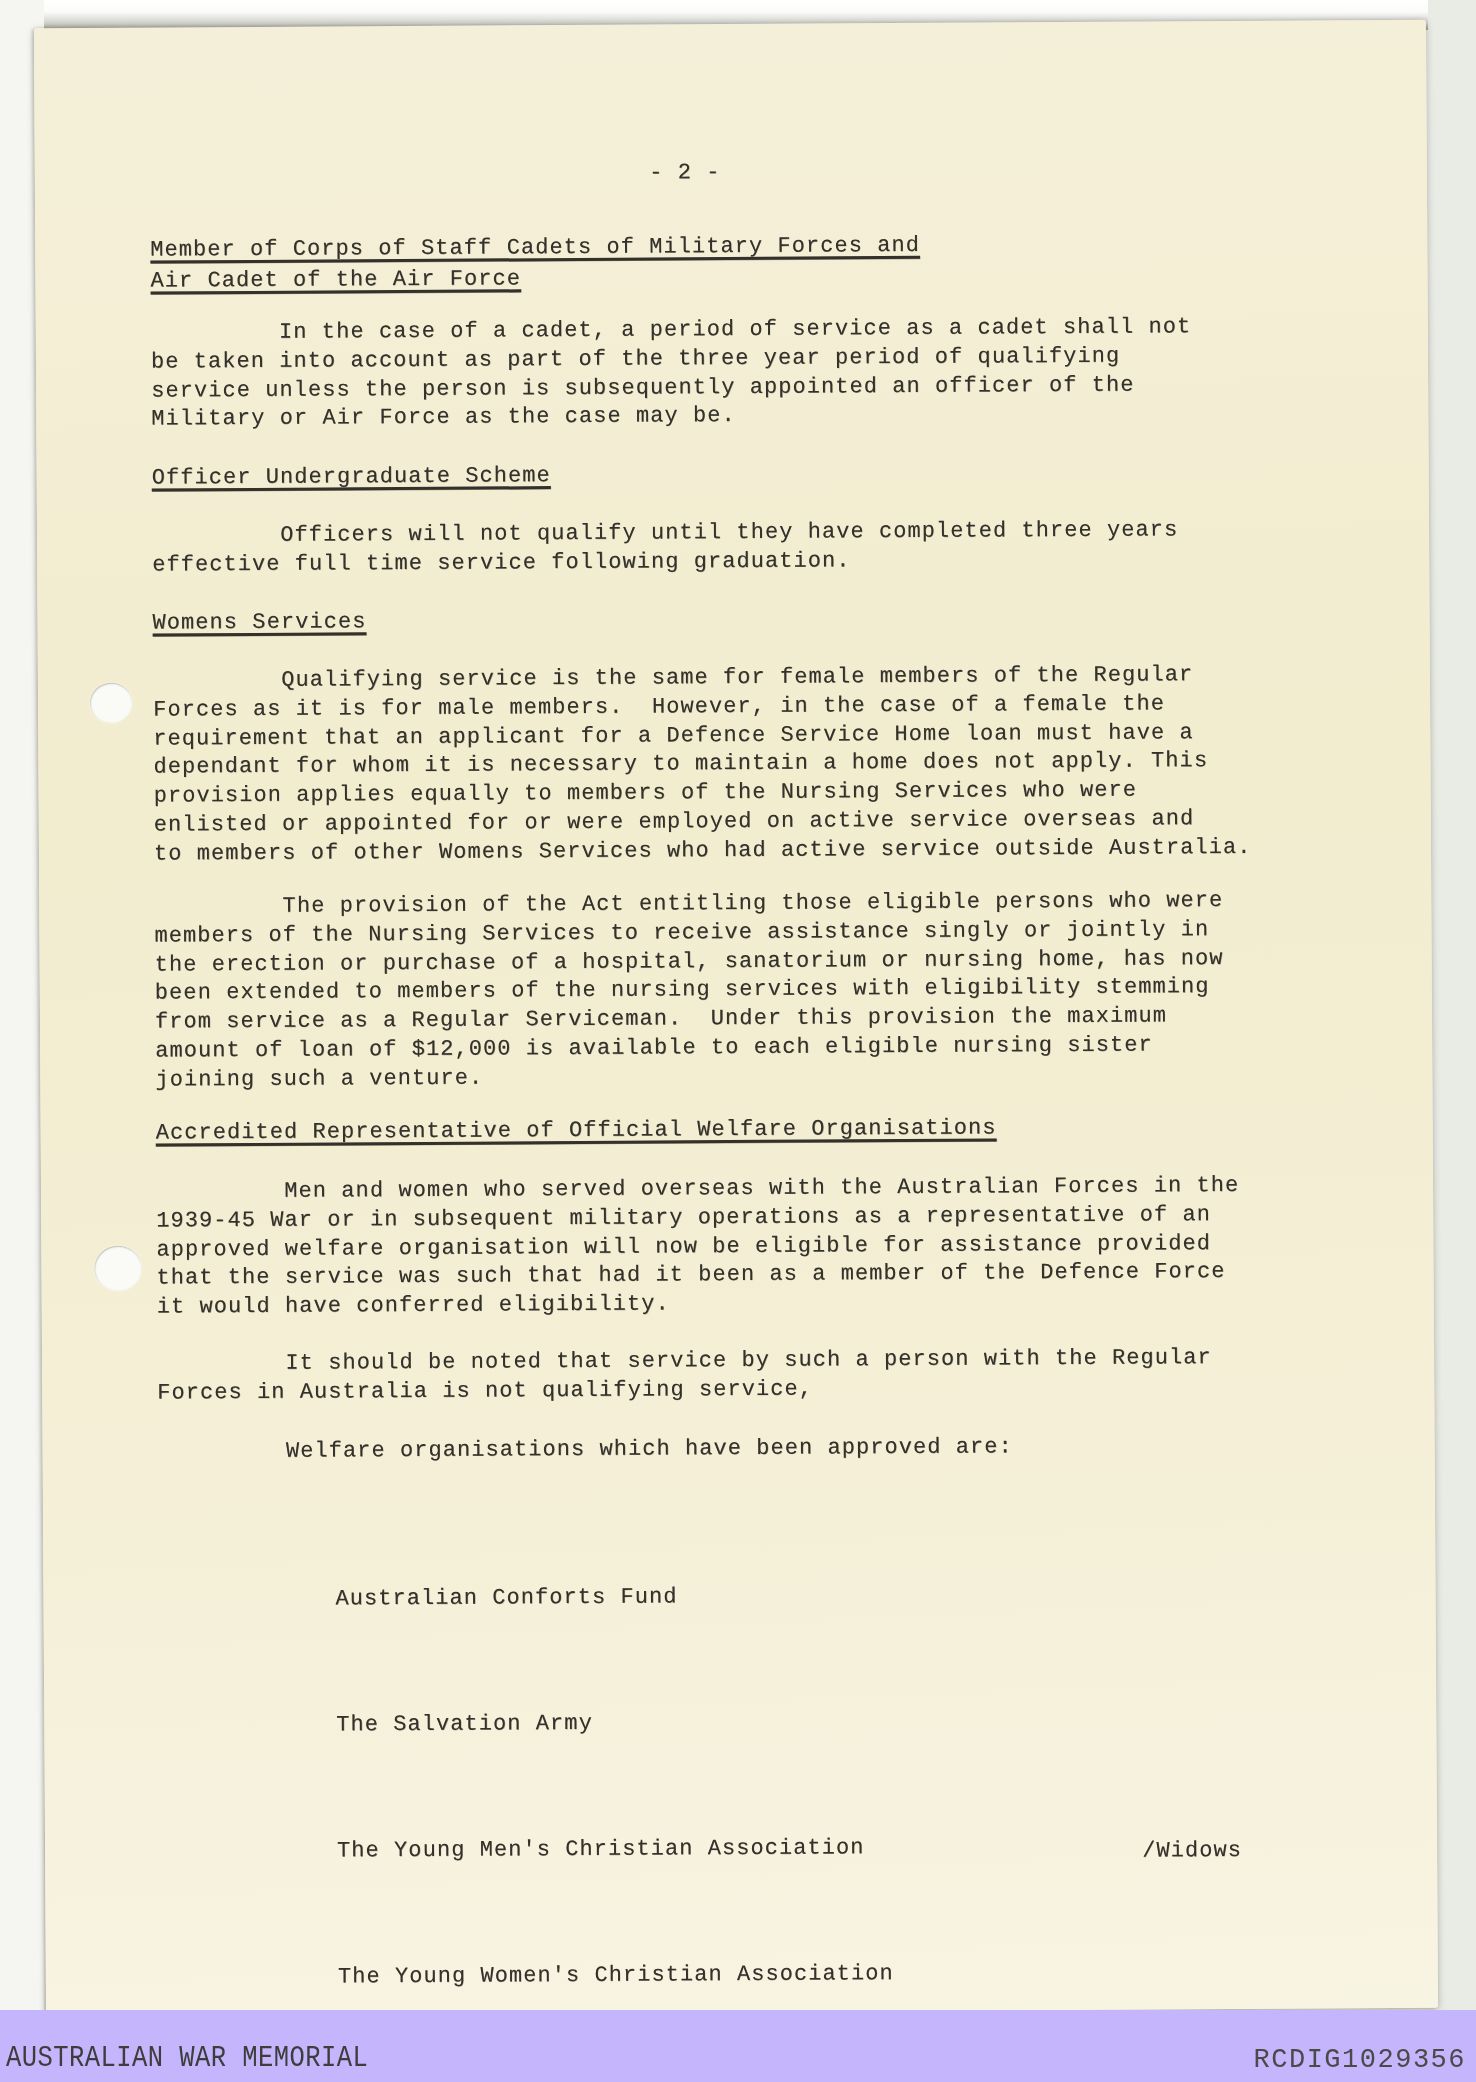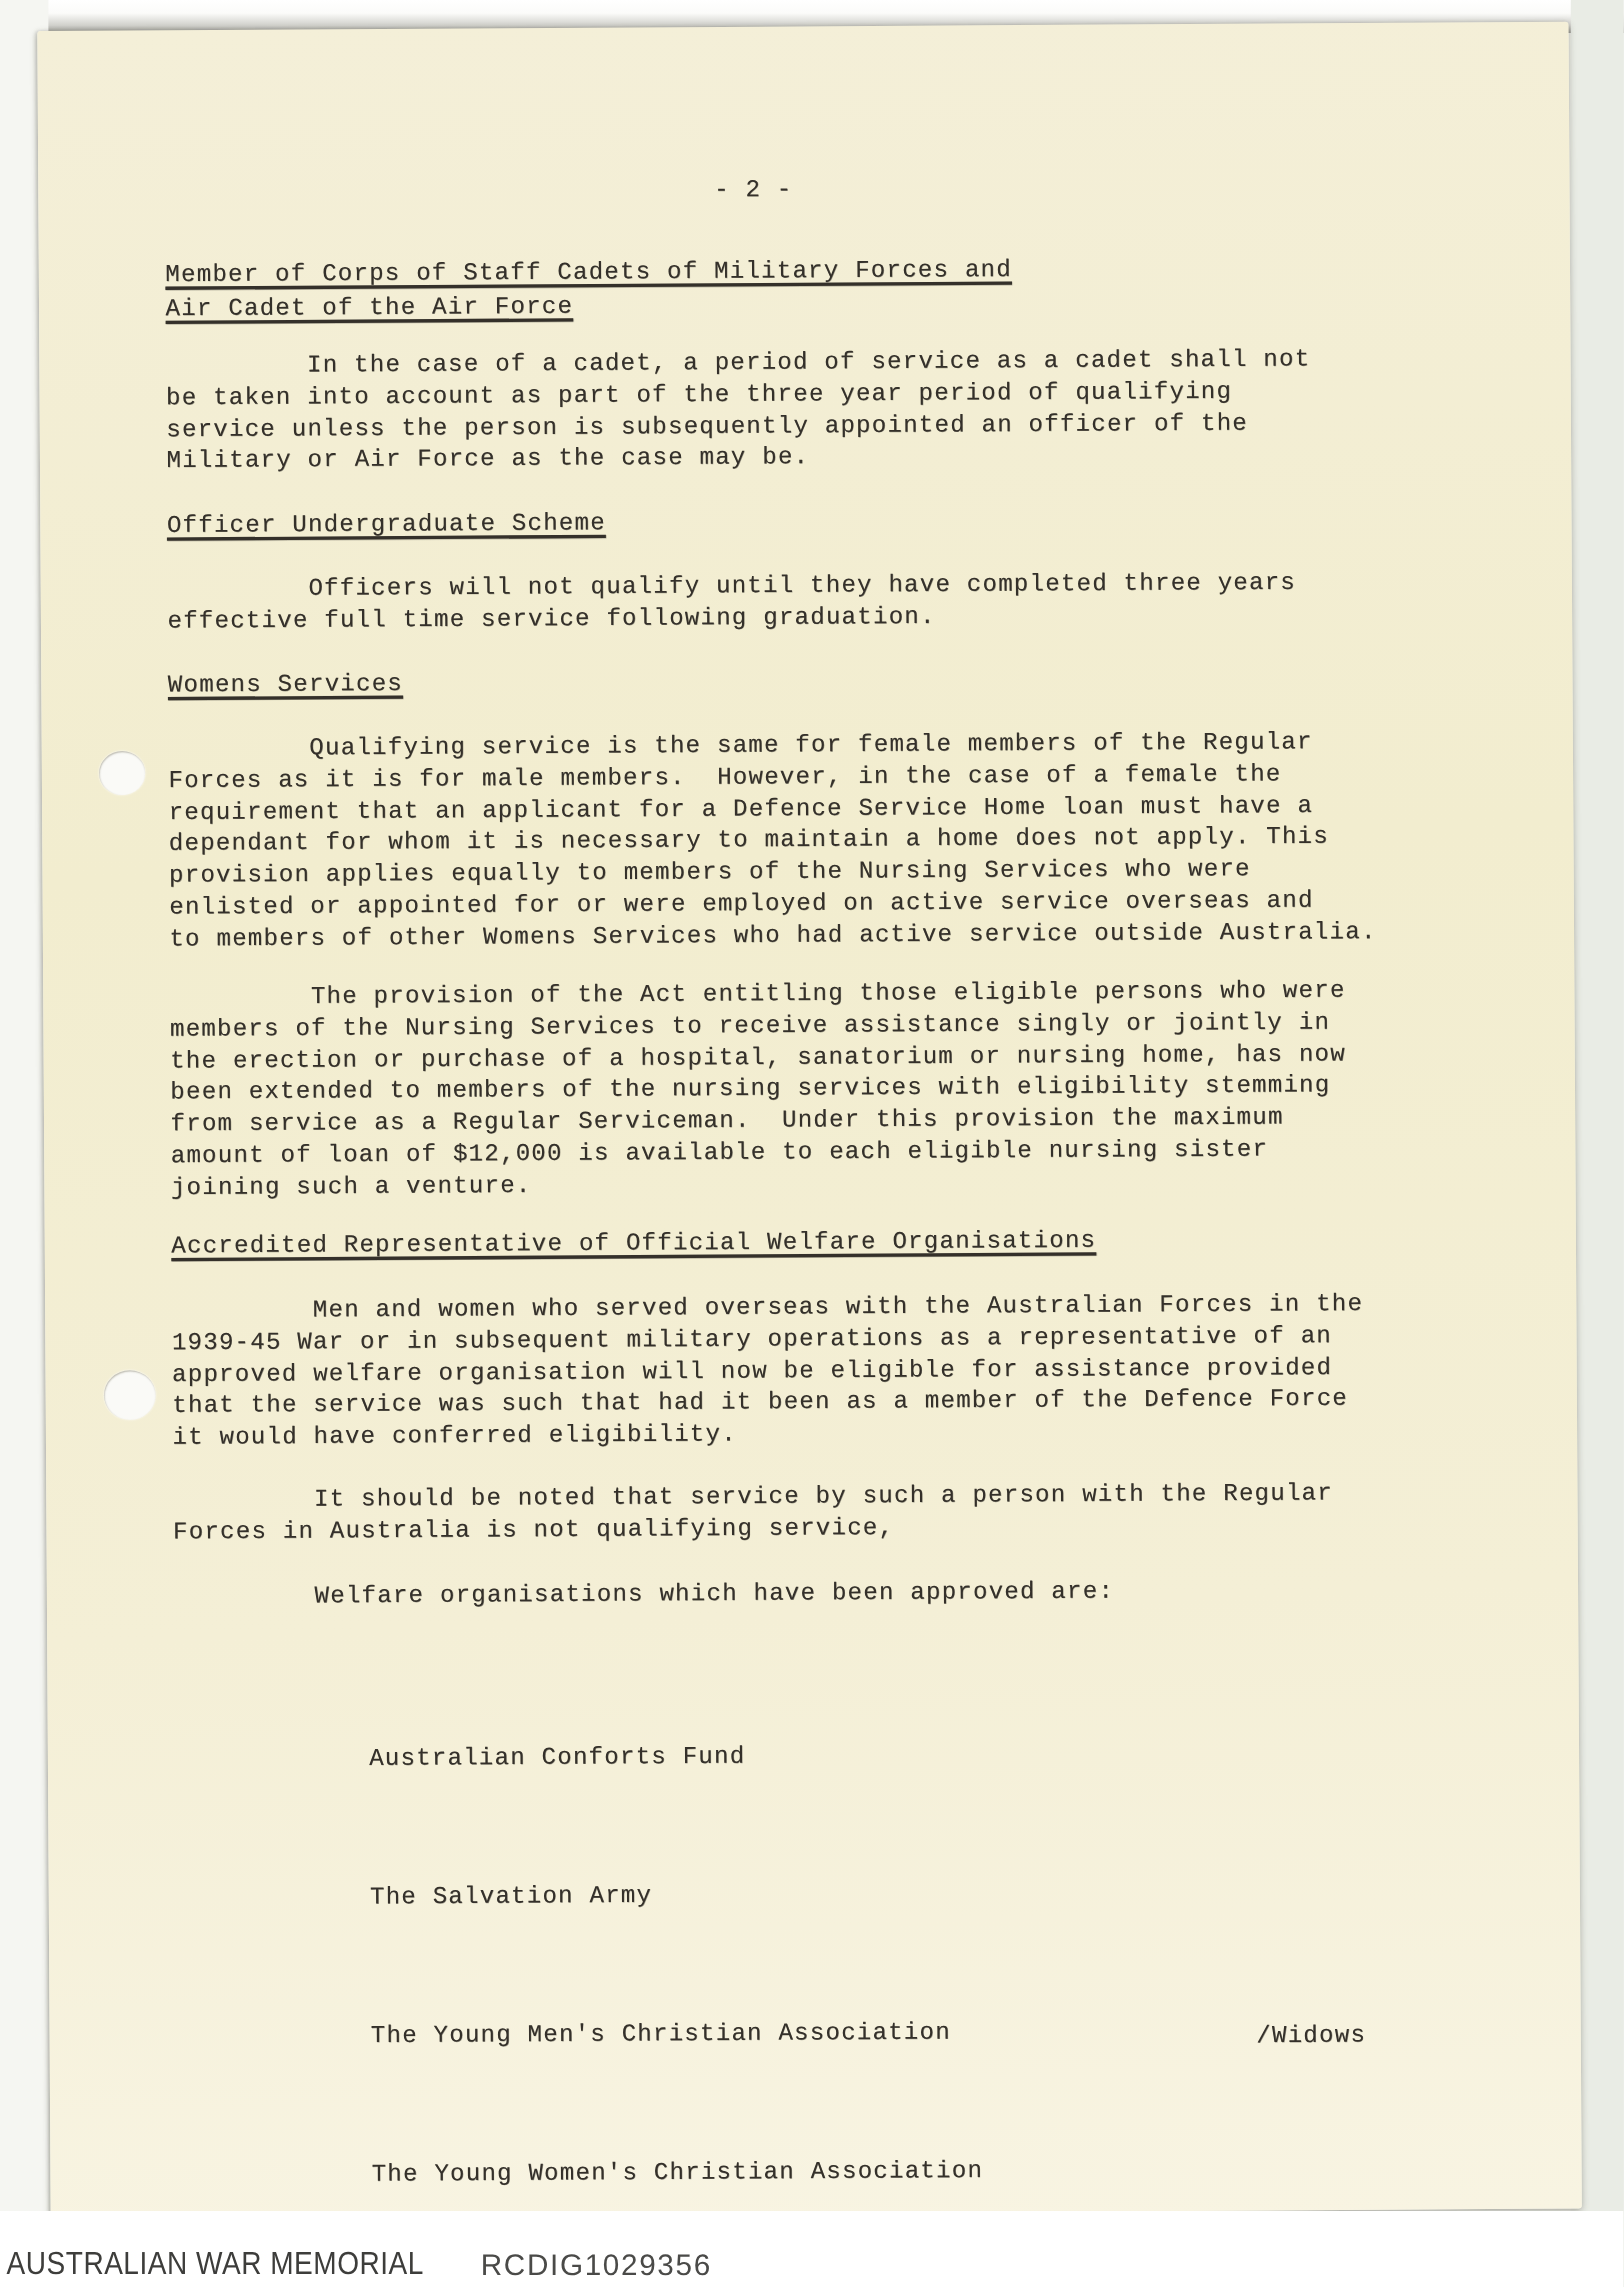--- a/index.html
+++ b/index.html
@@ -58,25 +58,25 @@
     position: absolute;
     background: #fafaf7;
     border-radius: 50%;
     box-shadow: inset 0.5px 1px 1.5px rgba(120,115,95,0.45), 0 0 2px rgba(255,255,255,0.9);
   }
   .hole-1 { left: 52px; top: 655px; width: 42px; height: 40px; }
   .hole-2 { left: 53px; top: 1218px; width: 47px; height: 45px; }
   
   .footer {
     position: absolute; left: 0; bottom: 0; width: 1476px; height: 72px;
-    background: #ffffff;
-    display: flex; align-items: flex-end; justify-content: flex-start;
+    background: #c4b5fd;
+    display: flex; align-items: flex-end; justify-content: space-between;
     box-sizing: border-box;
     padding: 0 10px 7px 6px;
-    font-family: Liberation Sans, sans-serif;
+    font-family: Liberation Mono, monospace;
   }
   .footer-left {
     font-size: 29px; color: #3d3d3b; letter-spacing: 0.5px; font-weight: 400;
     transform: scaleX(0.88); transform-origin: left bottom;
   }
   .footer-right {
     font-size: 27px; color: #4a4a48; letter-spacing: 1.5px; font-weight: 400;
   }
   .stain {
     position: absolute; left: 622px; top: 2008px;

